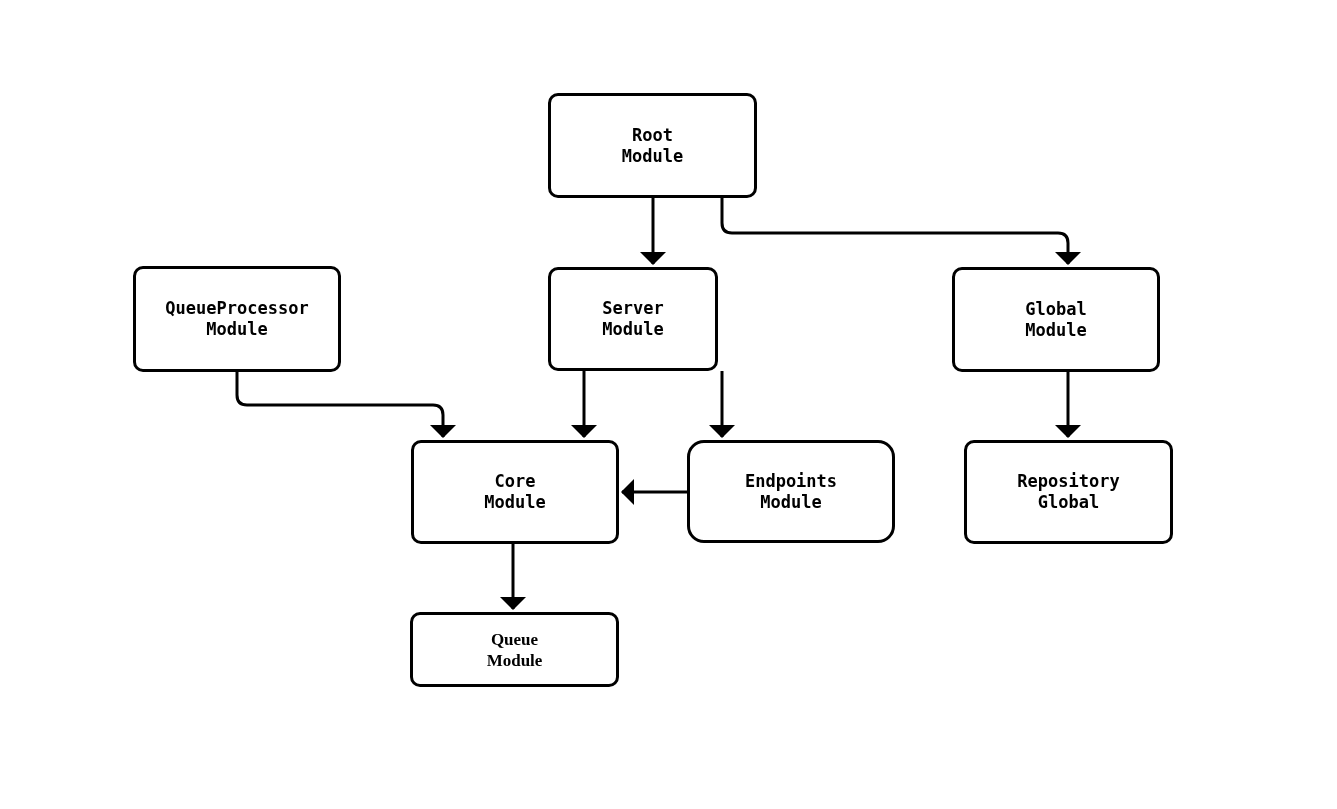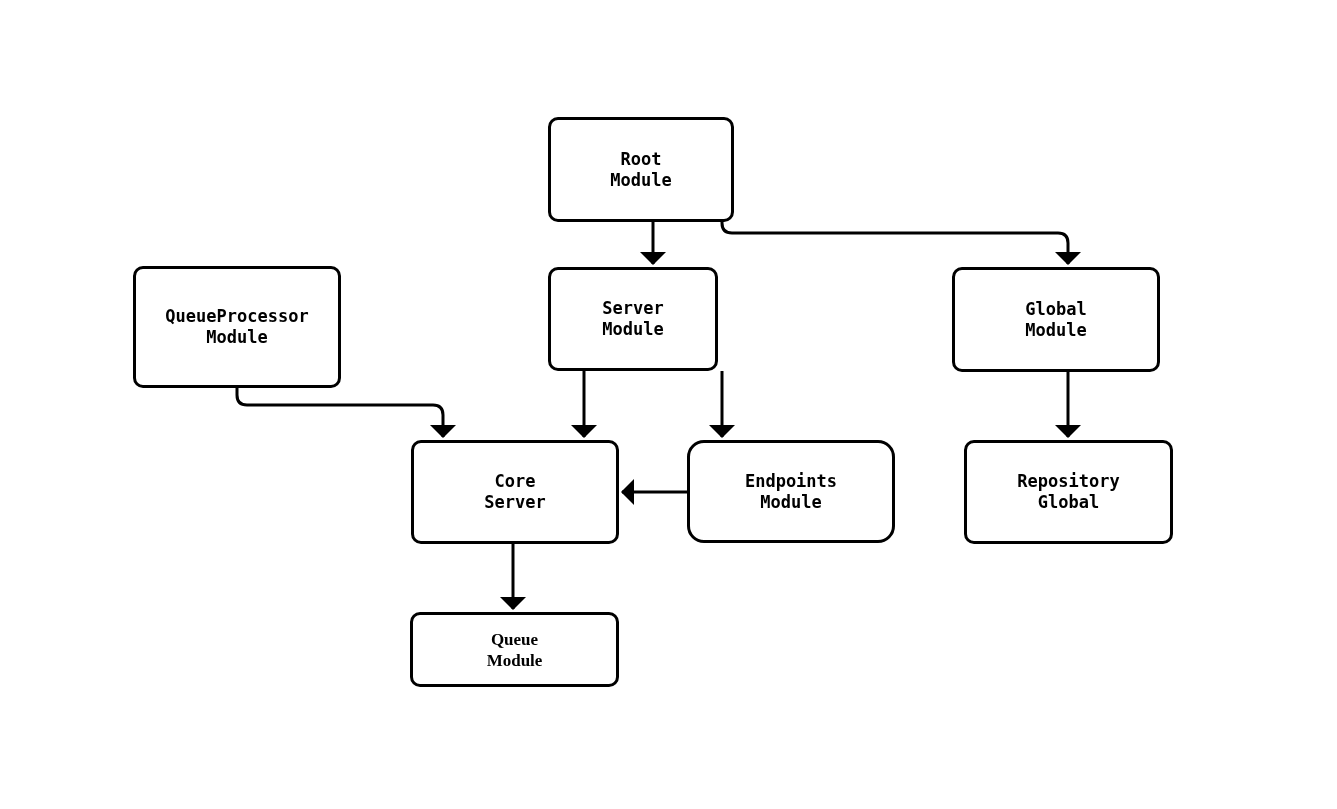--- a/index.html
+++ b/index.html
@@ -60,43 +60,43 @@
   <path d="M653,198 L653,264" class="edge" marker-end="url(#arrow)"></path>
       <path d="M722,198 L722,223 Q722,233 732,233 L1058,233 Q1068,233 1068,243 L1068,264" class="edge" marker-end="url(#arrow)"></path>
       <path d="M237,372 L237,395 Q237,405 247,405 L433,405 Q443,405 443,415 L443,437" class="edge" marker-end="url(#arrow)"></path>
       <path d="M584,371 L584,437" class="edge" marker-end="url(#arrow)"></path>
       <path d="M722,371 L722,437" class="edge" marker-end="url(#arrow)"></path>
       <path d="M687,492 L622,492" class="edge" marker-end="url(#arrow)"></path>
       <path d="M1068,372 L1068,437" class="edge" marker-end="url(#arrow)"></path>
       <path d="M513,544 L513,609" class="edge" marker-end="url(#arrow)"></path>
     </svg>
 
-  <div class="node" style="left:548px; top:93px;  width:186px; height:105px;margin-top:24px;">
+  <div class="node" style="left:548px; top:93px;  width:209px; height:105px;">
     <span class="label">Root
 Module</span>
   </div>
 
-  <div class="node" style="left:133px; top:266px; width:208px; height:122px;">
+  <div class="node" style="left:133px; top:266px; width:208px; height:106px;">
     <span class="label">QueueProcessor
 Module</span>
   </div>
 
   <div class="node" style="left:548px; top:267px; width:170px; height:104px;">
     <span class="label">Server
 Module</span>
   </div>
 
   <div class="node" style="left:952px; top:267px; width:208px; height:105px;">
     <span class="label">Global
 Module</span>
   </div>
 
   <div class="node" style="left:411px; top:440px; width:208px; height:104px;">
     <span class="label">Core
-Server</span>
+Module</span>
   </div>
 
   <div class="node" style="left:687px; top:440px; width:208px; height:103px;border-radius:17px;">
     <span class="label">Endpoints
 Module</span>
   </div>
 
   <div class="node" style="left:964px; top:440px; width:209px; height:104px;">
     <span class="label">Repository
 Global</span>

